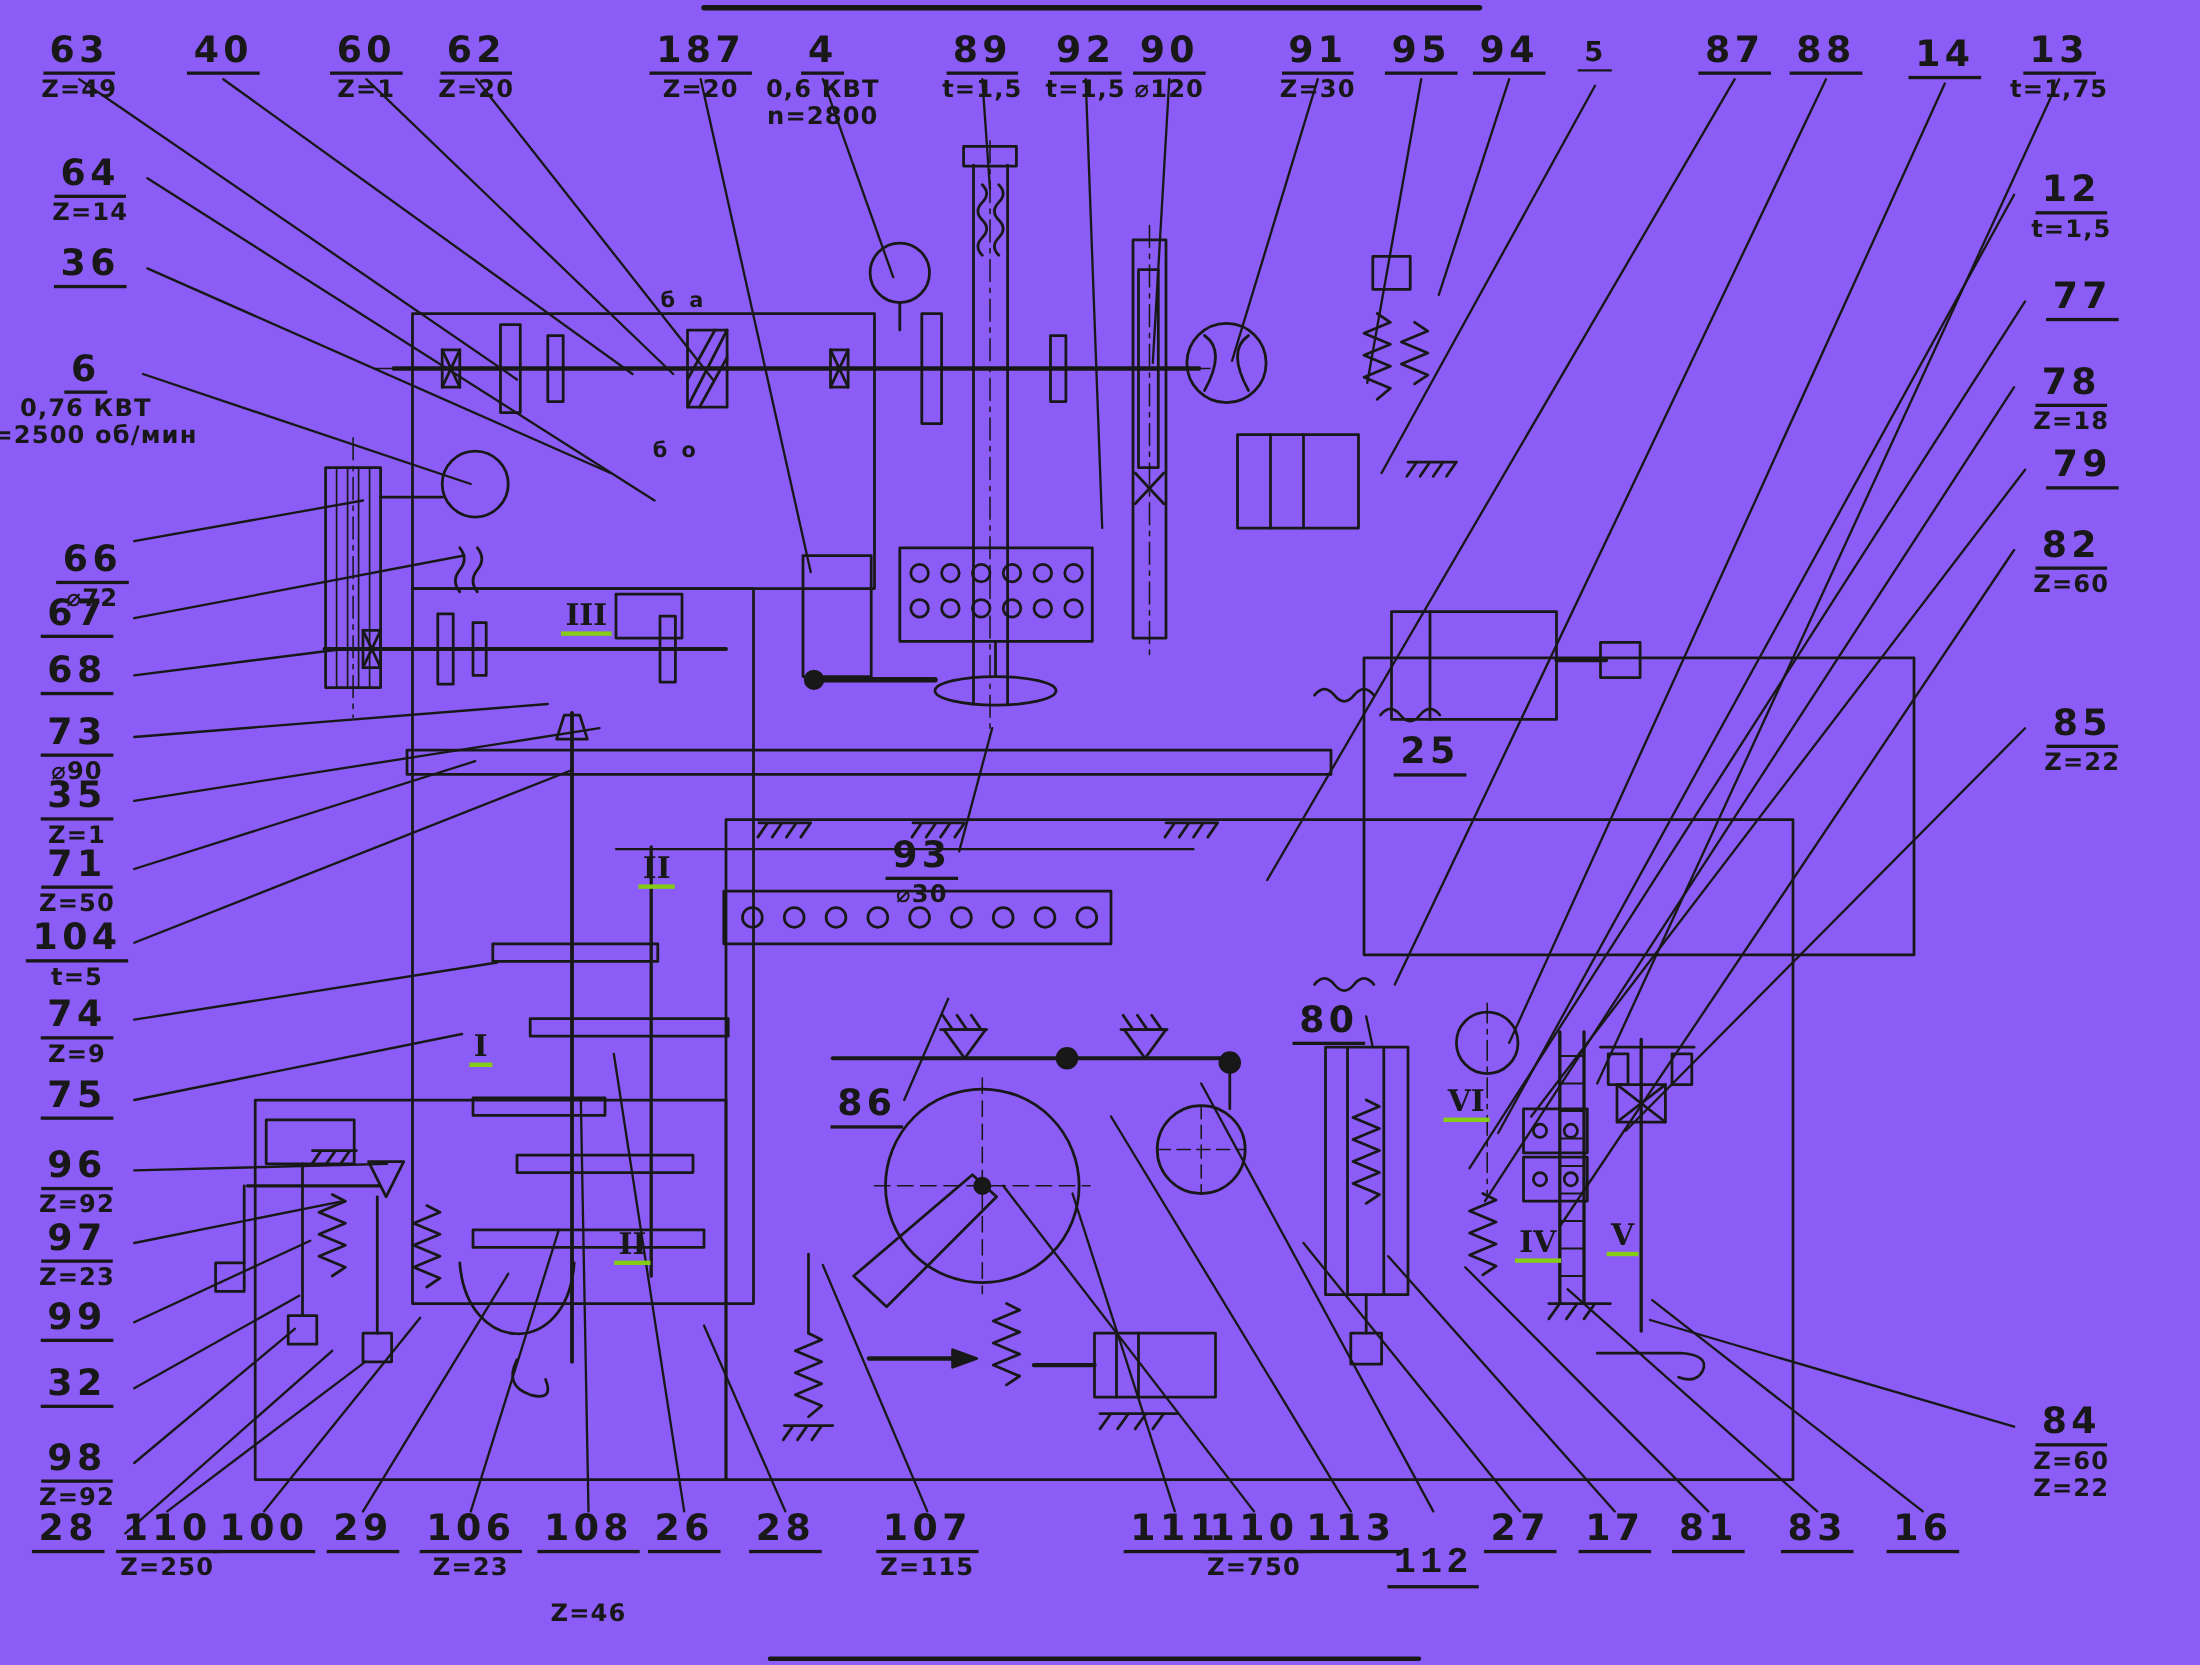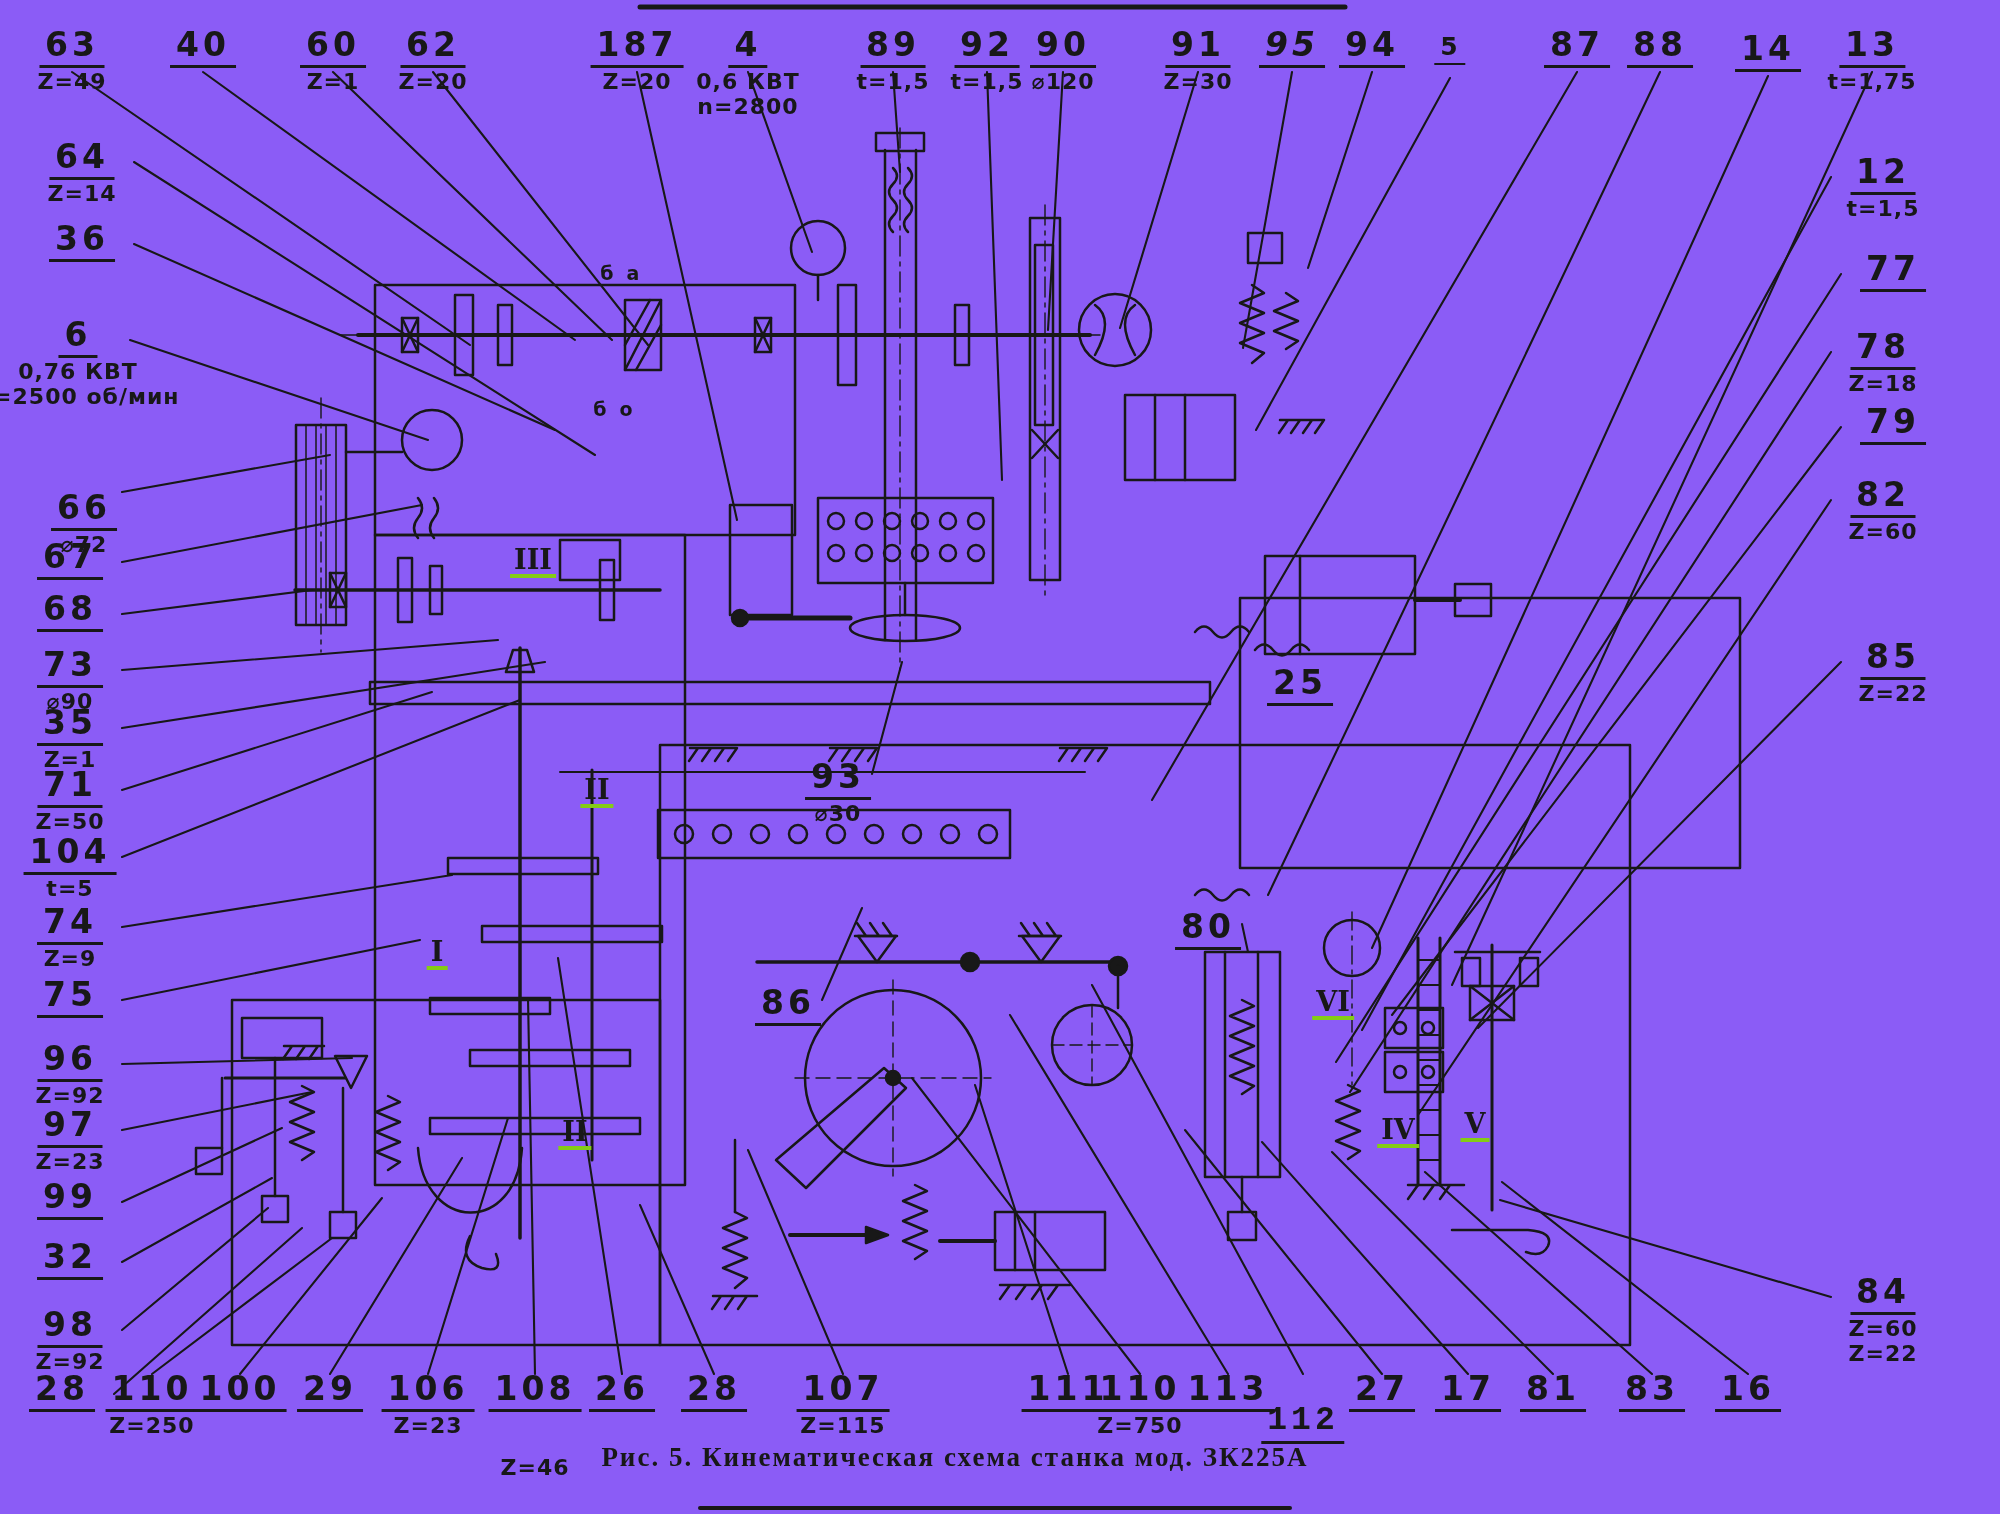--- a/index.html
+++ b/index.html
@@ -376,21 +376,21 @@
         <div class="sub">t=1,5</div>
       </div>
       <div class="callout" style="left: 1063px; top: 28px;">
         <div class="num">90</div>
         <div class="sub">⌀120</div>
       </div>
       <div class="callout" style="left: 1198px; top: 28px;">
         <div class="num">91</div>
         <div class="sub">Z=30</div>
       </div>
-      <div class="callout" style="left: 1292px; top: 28px; font-style: italic;">
+      <div class="callout" style="left: 1292px; top: 28px;">
         <div class="num">95</div>
       </div>
       <div class="callout" style="left: 1372px; top: 28px; text-align: center;">
         <div class="num">94</div>
       </div>
       <div class="callout small" style="left: 1450px; top: 34px;">
         <div class="num">5</div>
       </div>
       <div class="callout" style="left: 1577px; top: 28px;">
         <div class="num">87</div>
@@ -573,15 +573,14 @@
       <div class="roman" style="left: 575px; top: 1118px;">II</div>
       <div class="roman" style="left: 1398px; top: 1116px;">IV</div>
       <div class="roman" style="left: 1475px; top: 1110px;">V</div>
       <div class="roman" style="left: 1333px; top: 988px;">VI</div>
       <div class="part-letter" style="left: 607px; top: 264px;">б</div>
       <div class="part-letter" style="left: 633px; top: 264px;">а</div>
       <div class="part-letter" style="left: 600px; top: 400px;">б</div>
       <div class="part-letter" style="left: 626px; top: 400px;">о</div>
     </div>
 
-  <div class="caption">Рис. 5. Кинематическая схема станка мод. ЗК225А</div>
 
 </div>
 
 </body></html>

